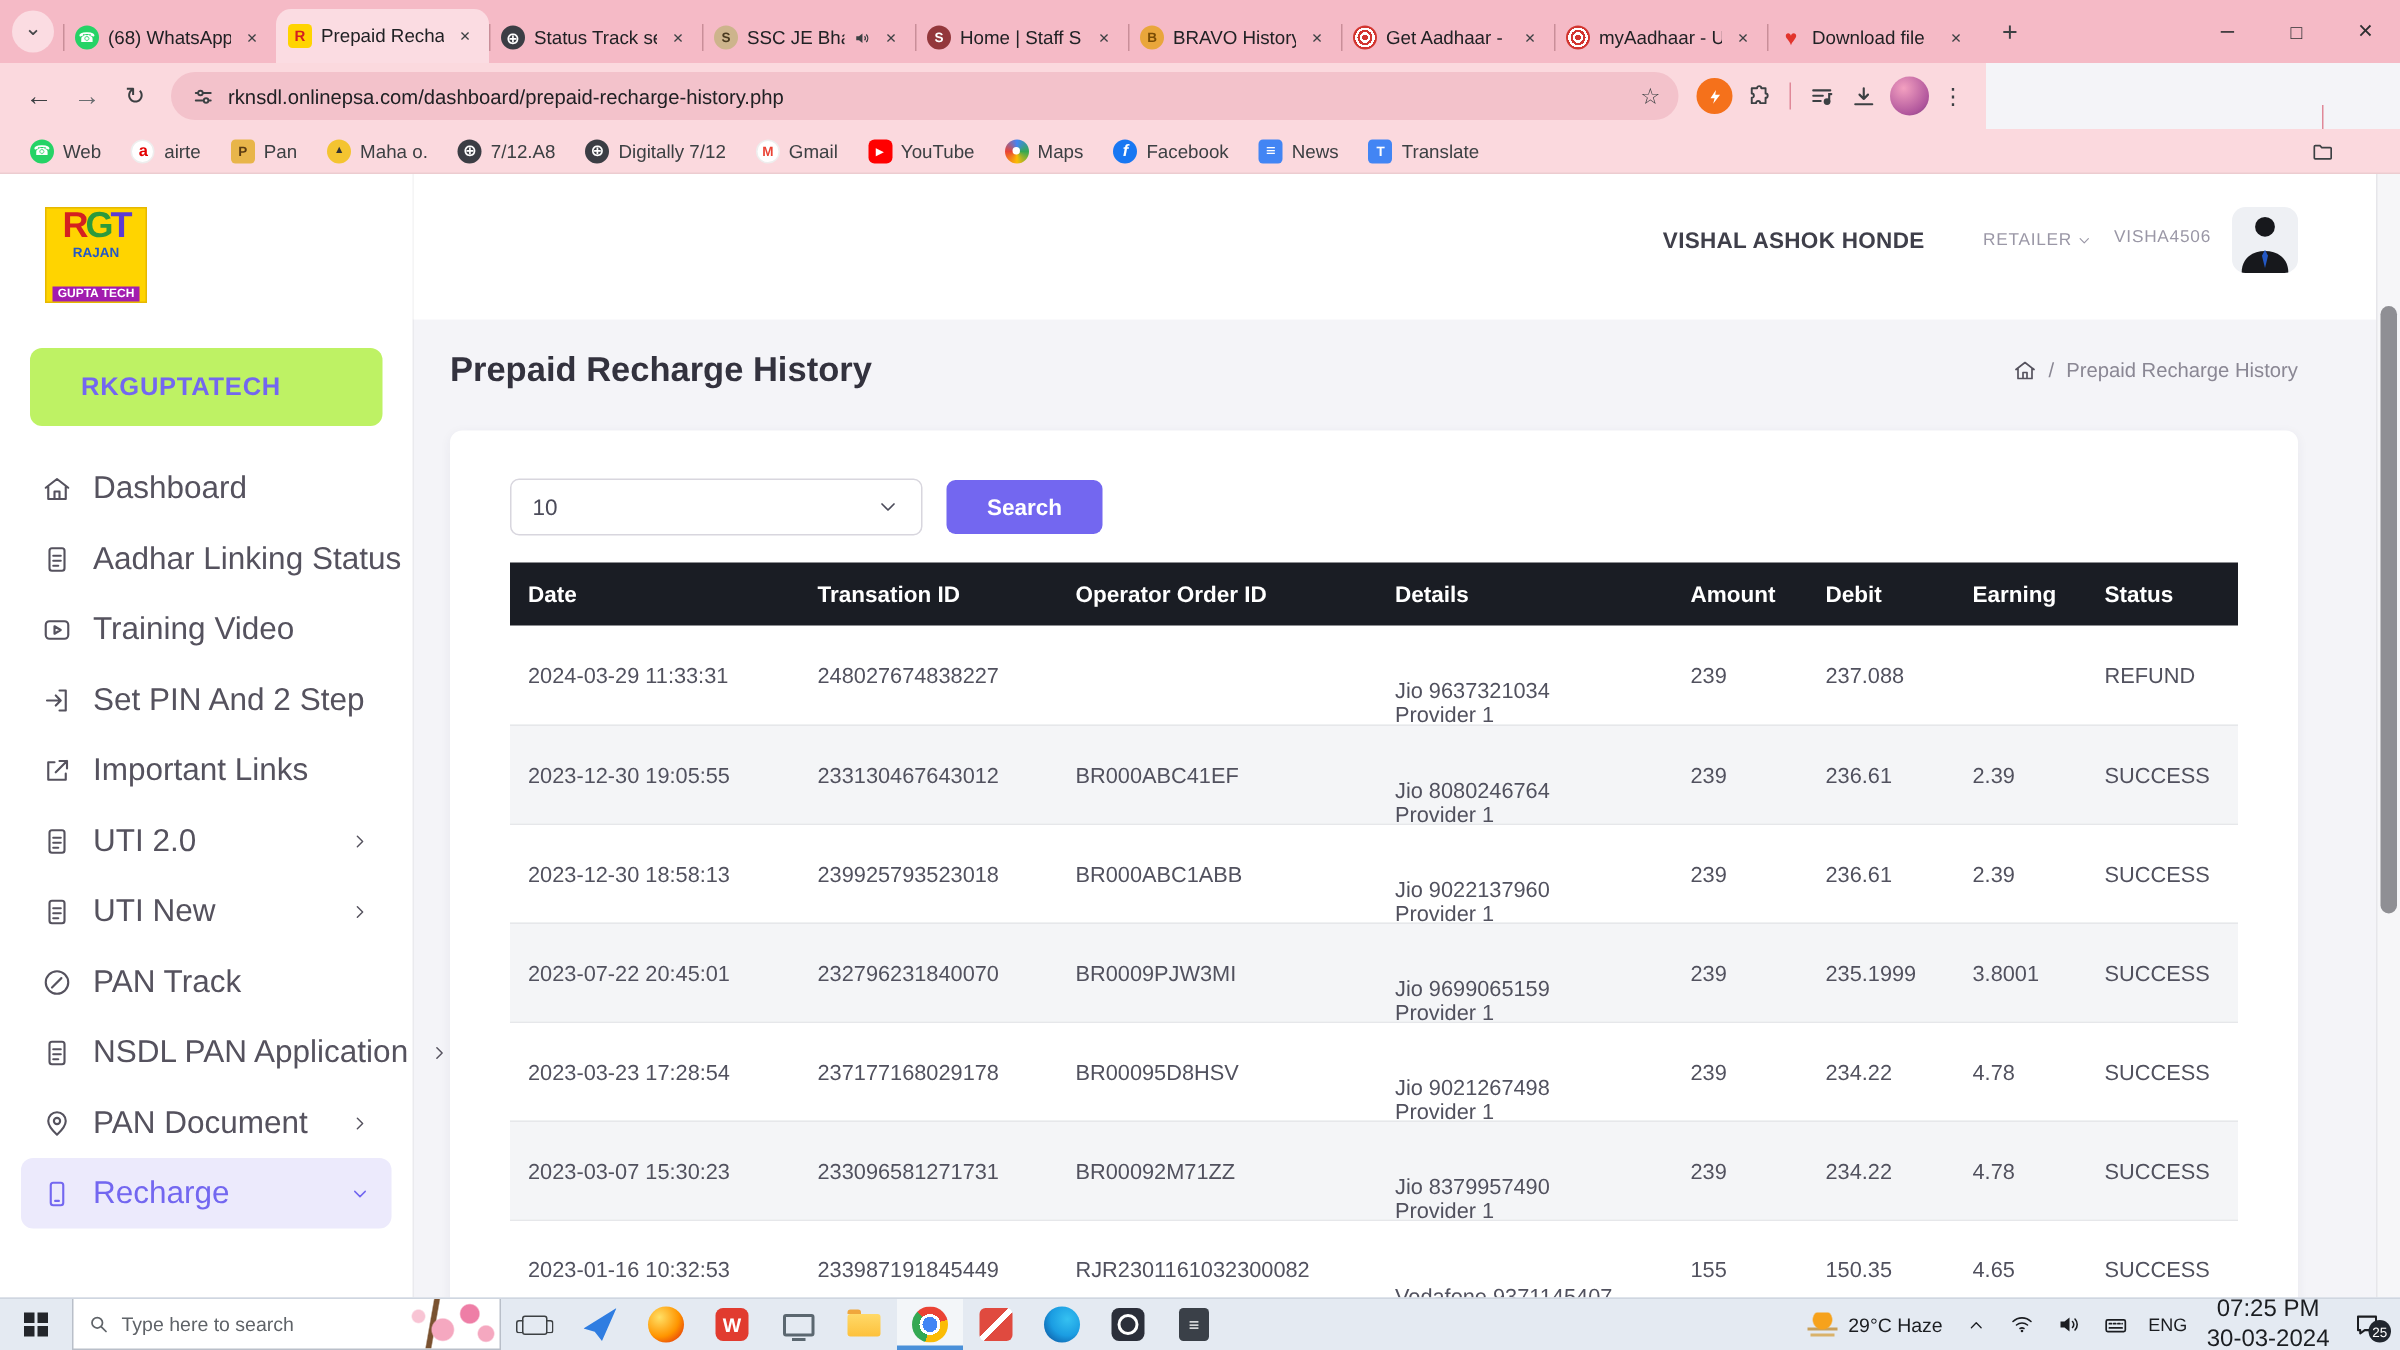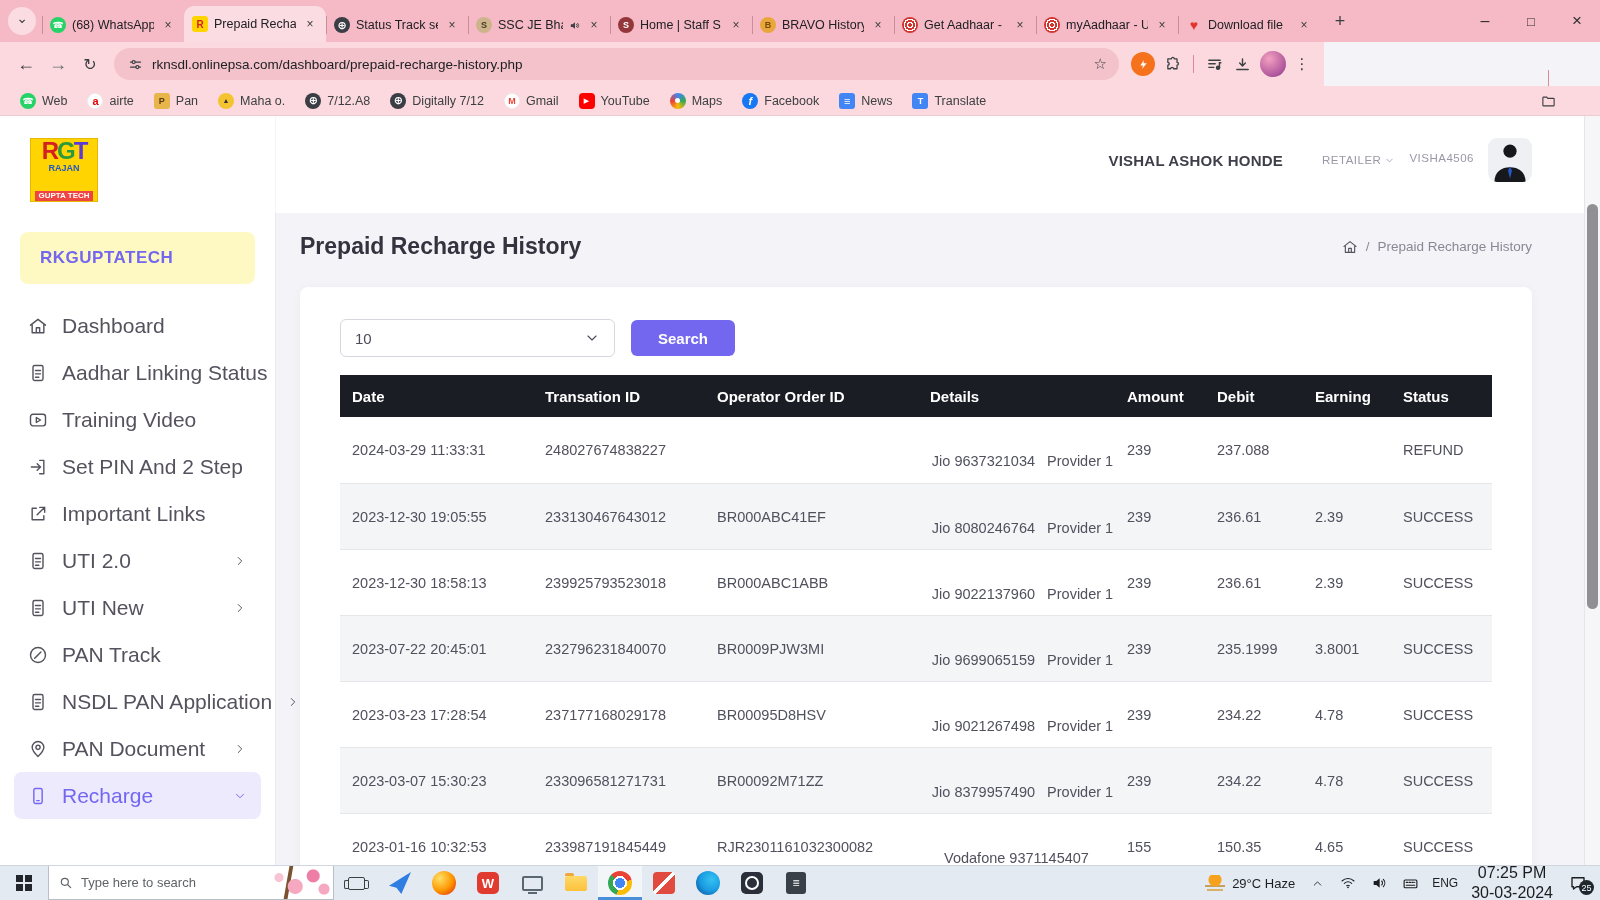--- a/index.html
+++ b/index.html
@@ -99,23 +99,23 @@
   .user-id { font-size:11.5px; color:#9a97a6; letter-spacing:.5px; }
 
   .sidebar { position:absolute; top:0; left:0; width:275px; height:749px; background:#fff;
     box-shadow:1px 0 0 rgba(0,0,0,.04); }
   .logo-box { margin:22px 0 0 30px; width:68px; height:64px; background:#ffd400;
     border:1px solid #e6b800; display:flex; flex-direction:column; align-items:center;
     justify-content:center; line-height:1; }
   .logo-l1 { font-size:24px; font-weight:bold; letter-spacing:-2px; }
   .logo-l1 .r { color:#d42020; } .logo-l1 .g { color:#2c9a3c; } .logo-l1 .t { color:#5b3bd4; }
   .logo-l2 { font-size:9px; font-weight:bold; color:#2458c5; margin-top:1px; }
-  .logo-l3 { font-size:8px; font-weight:bold; color:#fff; background:#ef4444; padding:1px 3px; margin-top:18px; }
-  .brand-box { margin:30px 20px 0 20px; height:52px; background:#fef9c3; border-radius:8px;
-    display:flex; align-items:center; padding:0 20px; }
+  .logo-l3 { font-size:8px; font-weight:bold; color:#fff; background:#a21caf; padding:1px 3px; margin-top:18px; }
+  .brand-box { margin:30px 20px 0 20px; height:52px; background:#bef264; border-radius:8px;
+    display:flex; align-items:center; padding:0 34px; }
   .brand-text { color:#7367f0; font-weight:bold; font-size:17px; letter-spacing:.5px; }
   .side-menu { margin-top:18px; display:flex; flex-direction:column; }
   .side-item { height:47px; margin:0 14px; padding:0 14px; display:flex; align-items:center;
     gap:14px; color:#55525e; border-radius:8px; }
   .side-item.active { background:#eceafc; color:#7367f0; }
   .side-label { font-size:21px; font-weight:500; flex:1; white-space:nowrap; }
   .si { width:20px; height:20px; stroke:currentColor; fill:none; stroke-width:1.7;
     stroke-linecap:round; stroke-linejoin:round; flex:none; }
   .si.chev { width:14px; height:14px; }
 
@@ -134,21 +134,21 @@
     background:#7367f0; color:#fff; font-size:15px; font-weight:bold;
     font-family:"Liberation Sans",sans-serif; }
   .tgrid { display:grid; grid-template-columns:193px 172px 213px 197px 90px 98px 88px 1fr; }
   .table { margin-top:18px; width:1152px; }
   .thead { background:#1a1d24; height:42px; }
   .th { color:#fff; font-size:15px; font-weight:bold; display:flex; align-items:center; padding-left:12px; }
   .trow { height:66px; border-top:1px solid #e6e7ea; }
   .trow:first-child { border-top:none; }
   .trow:nth-child(even) { background:#f4f5f7; }
   .td { font-size:14.5px; color:#51515e; display:flex; align-items:center; padding-left:12px; }
-  .td-details { flex-direction:row; align-items:flex-start; justify-content:center; gap:12px;margin-top:36px; }
+  .td-details { flex-direction:column; align-items:flex-start; justify-content:center; gap:0;margin-top:36px; }
 
   .page-scrollbar { position:absolute; top:0; right:0; width:16px; height:749px; background:#f6f6f8;
     border-left:1px solid #e6e6ea; }
   .scroll-thumb { position:absolute; top:88px; left:2px; width:11px; height:405px;
     background:#8f8f94; border-radius:6px; }
 
   
   .taskbar { position:absolute; bottom:0; left:0; width:1600px; height:35px;
     background:#e4eaf2; border-top:1px solid #cfd6e0; display:flex; align-items:stretch; }
   .start-btn { width:48px; display:flex; align-items:center; justify-content:center; }

